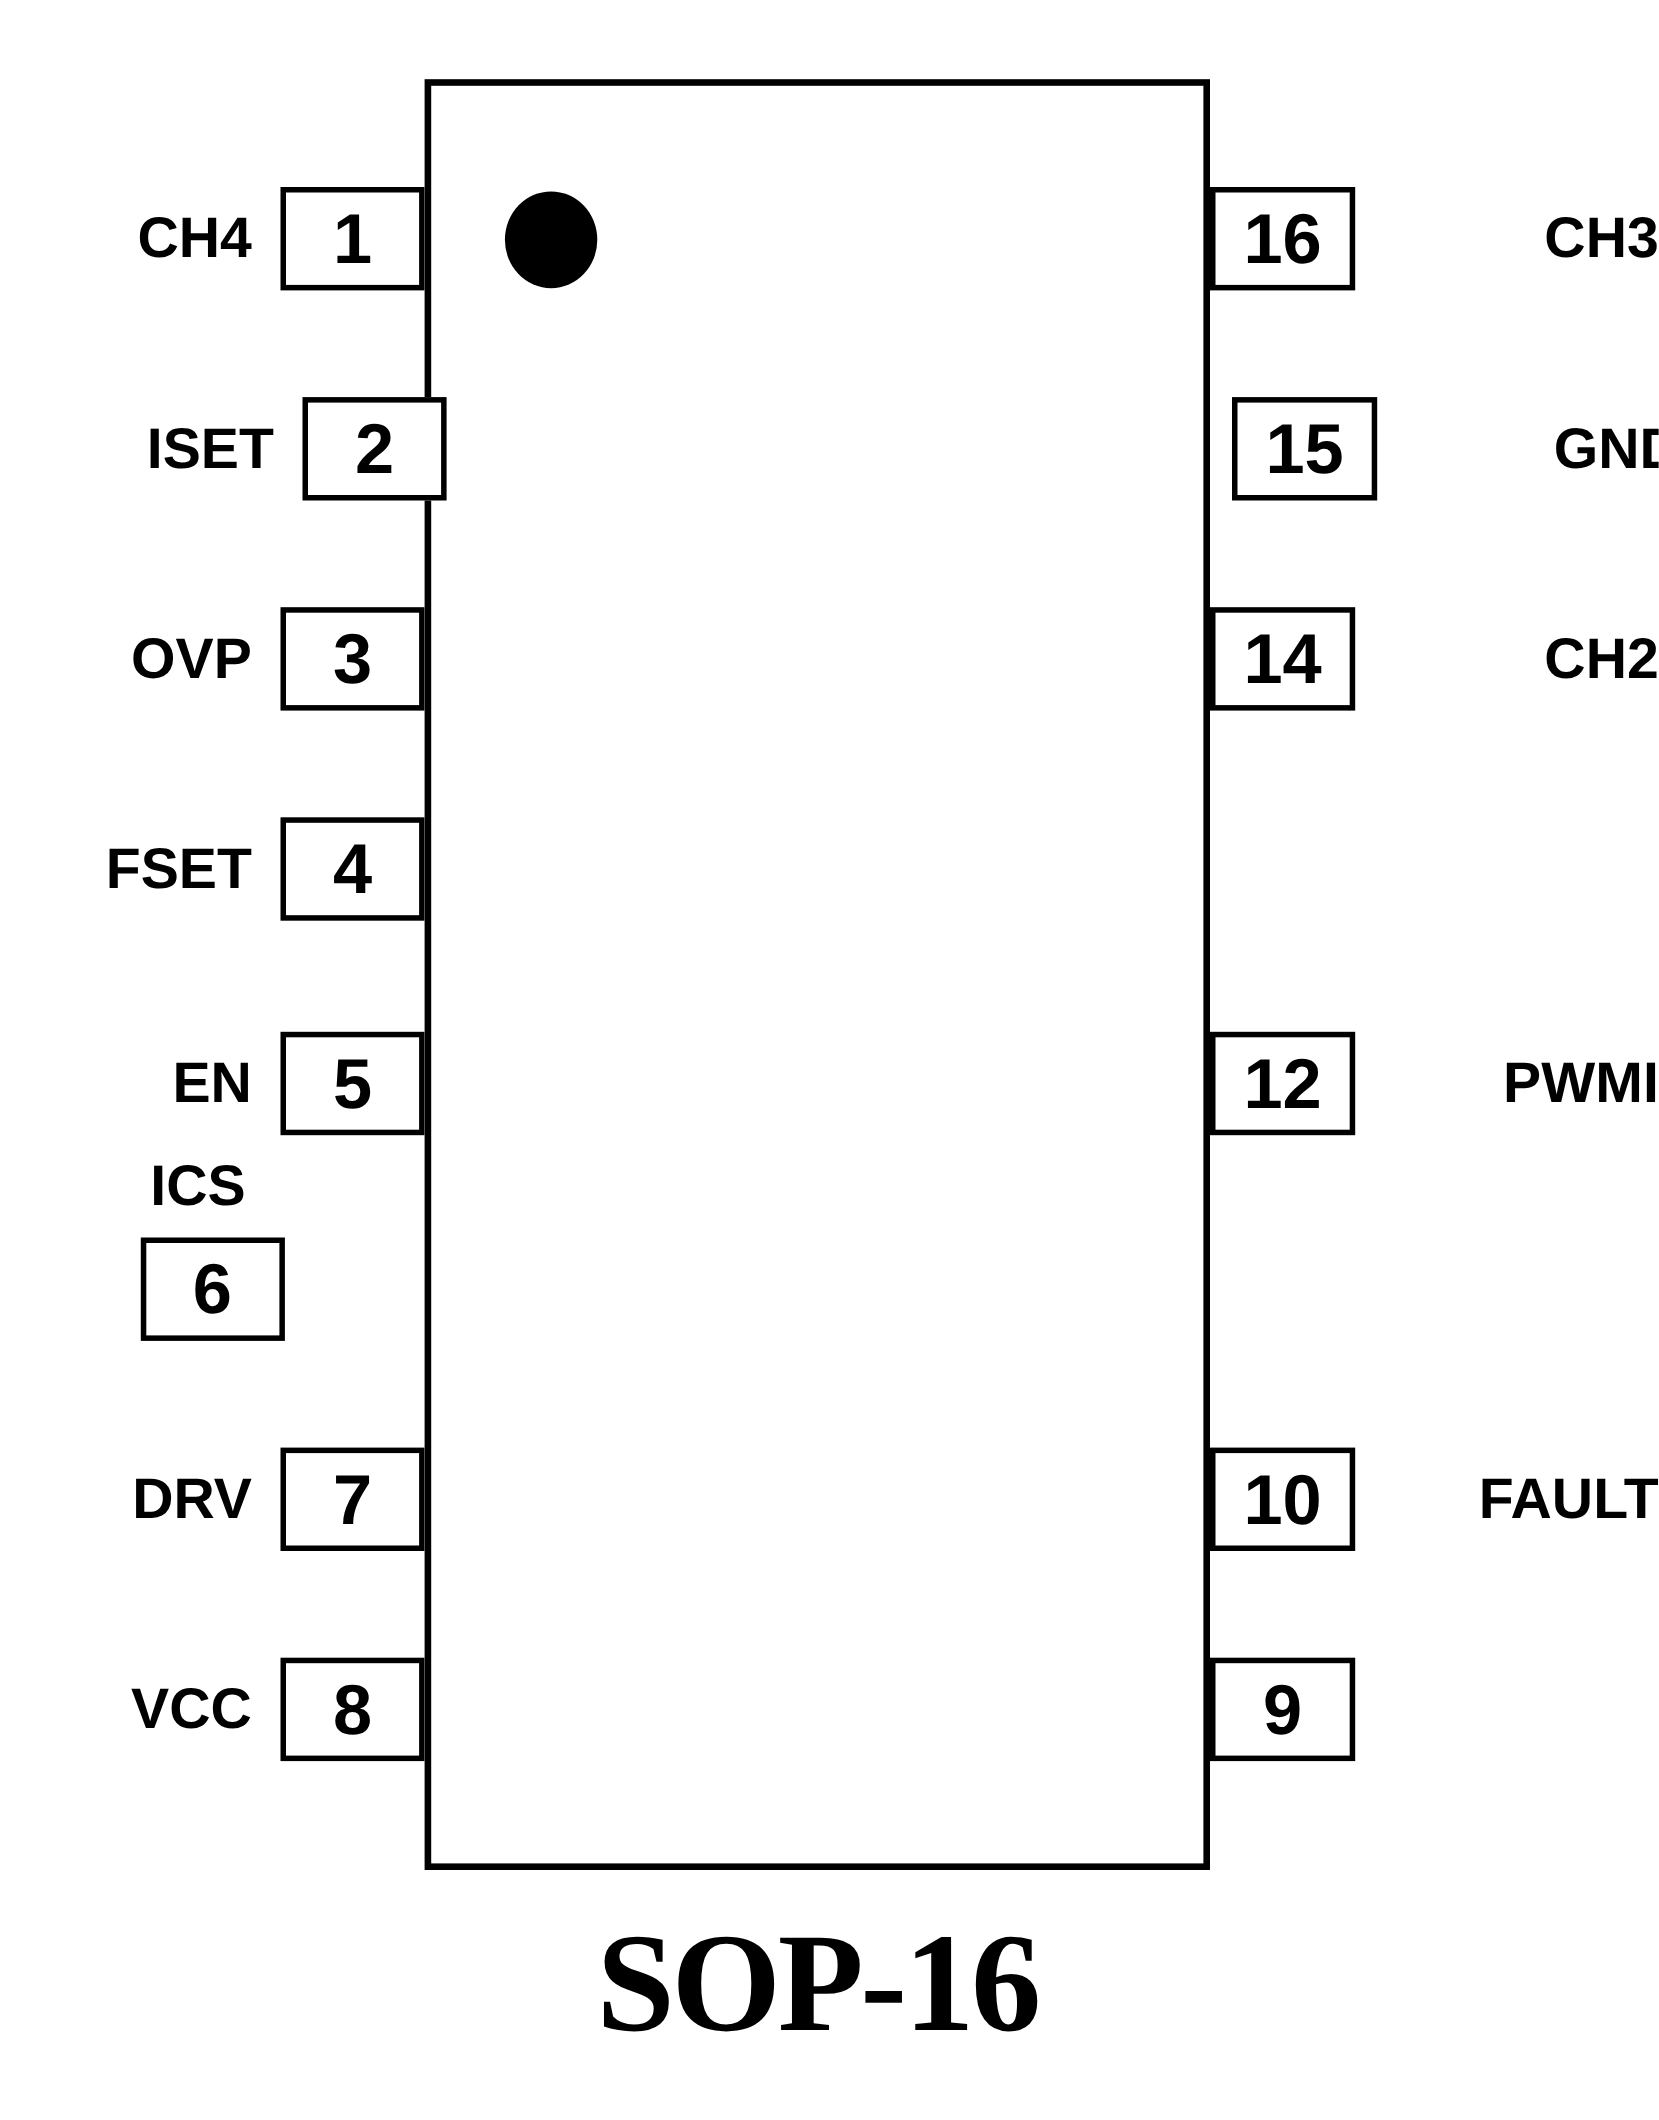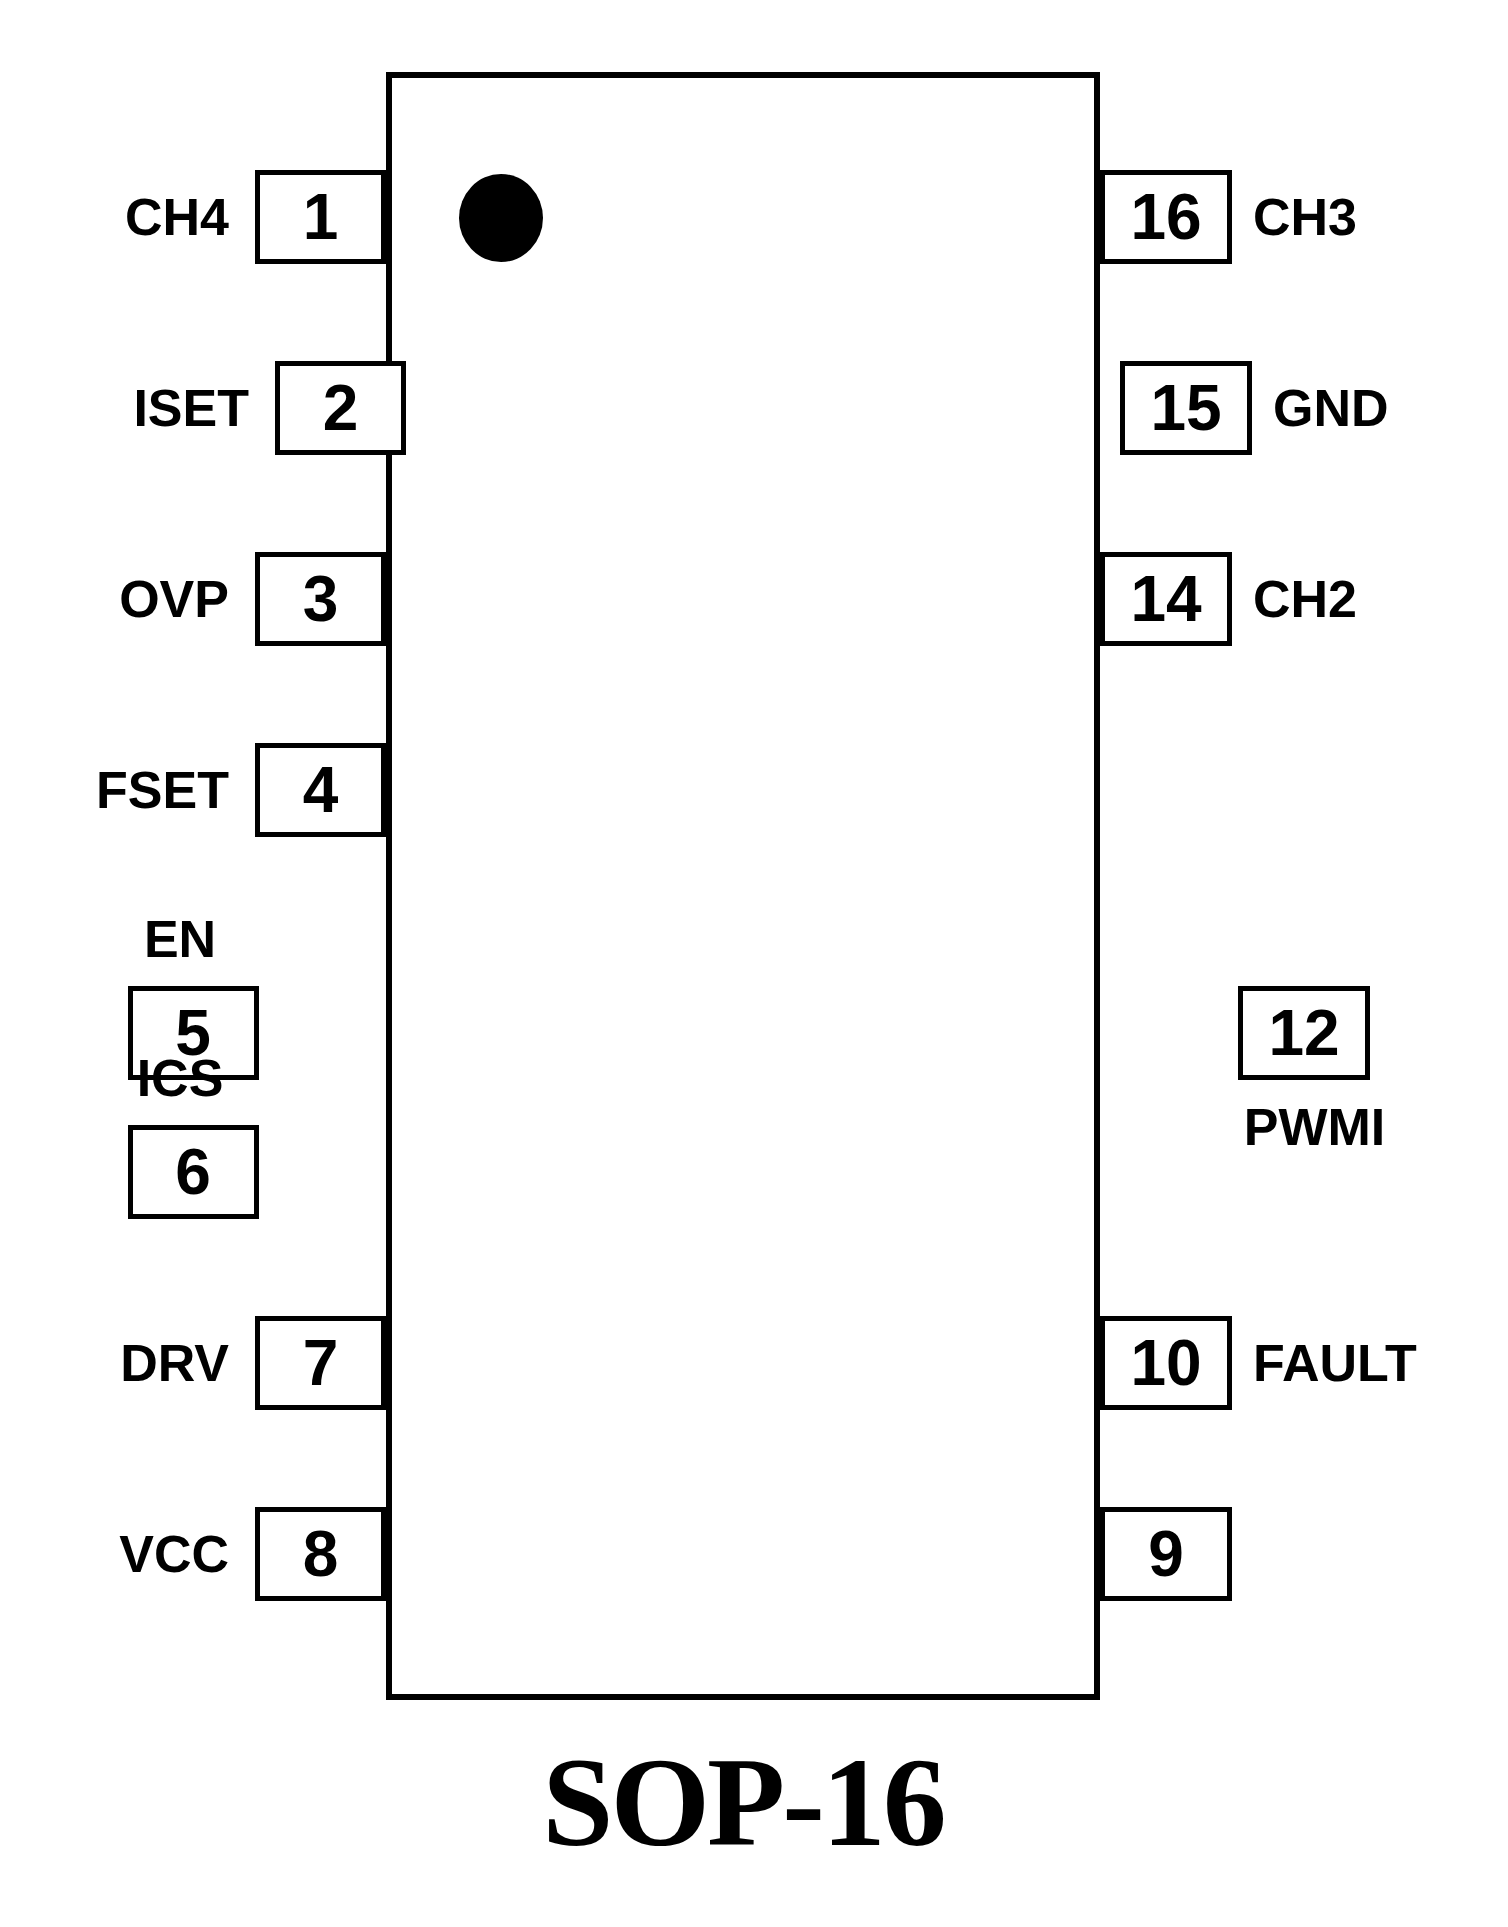--- a/index.html
+++ b/index.html
@@ -42,21 +42,21 @@
     align-items: center;
   }
   .pin-row.left {
     left: 0;
     width: 386px;
     justify-content: flex-end;
   }
   .pin-row.right {
     left: 1100px;
     width: 408px;
-    justify-content: flex-start;
+    justify-content: space-between;
   }
   .pin-label {
     font-size: 52px;
     font-weight: bold;
     line-height: 94px;
     white-space: nowrap;
   }
   .pin-row.left .pin-label {
     padding-right: 26px;
   }
@@ -92,21 +92,21 @@
     font-size: 128px;
     line-height: 1;
     letter-spacing: -3px;
     white-space: nowrap;
   }
   
   .row-0 { top: 170px; }
   .row-1 { top: 361px; padding-left: 20px; }
   .row-2 { top: 552px; }
   .row-3 { top: 743px; }
-  .row-4 { top: 986px; flex-direction: column; }
+  .row-4 { top: 938px; }
   .row-5 { top: 1125px; flex-direction: column; }
   .row-6 { top: 1316px; }
   .row-7 { top: 1507px; }
 </style>
 </head>
 <body>
 
 <div class="canvas">
 
   <div class="ic-body"></div>

